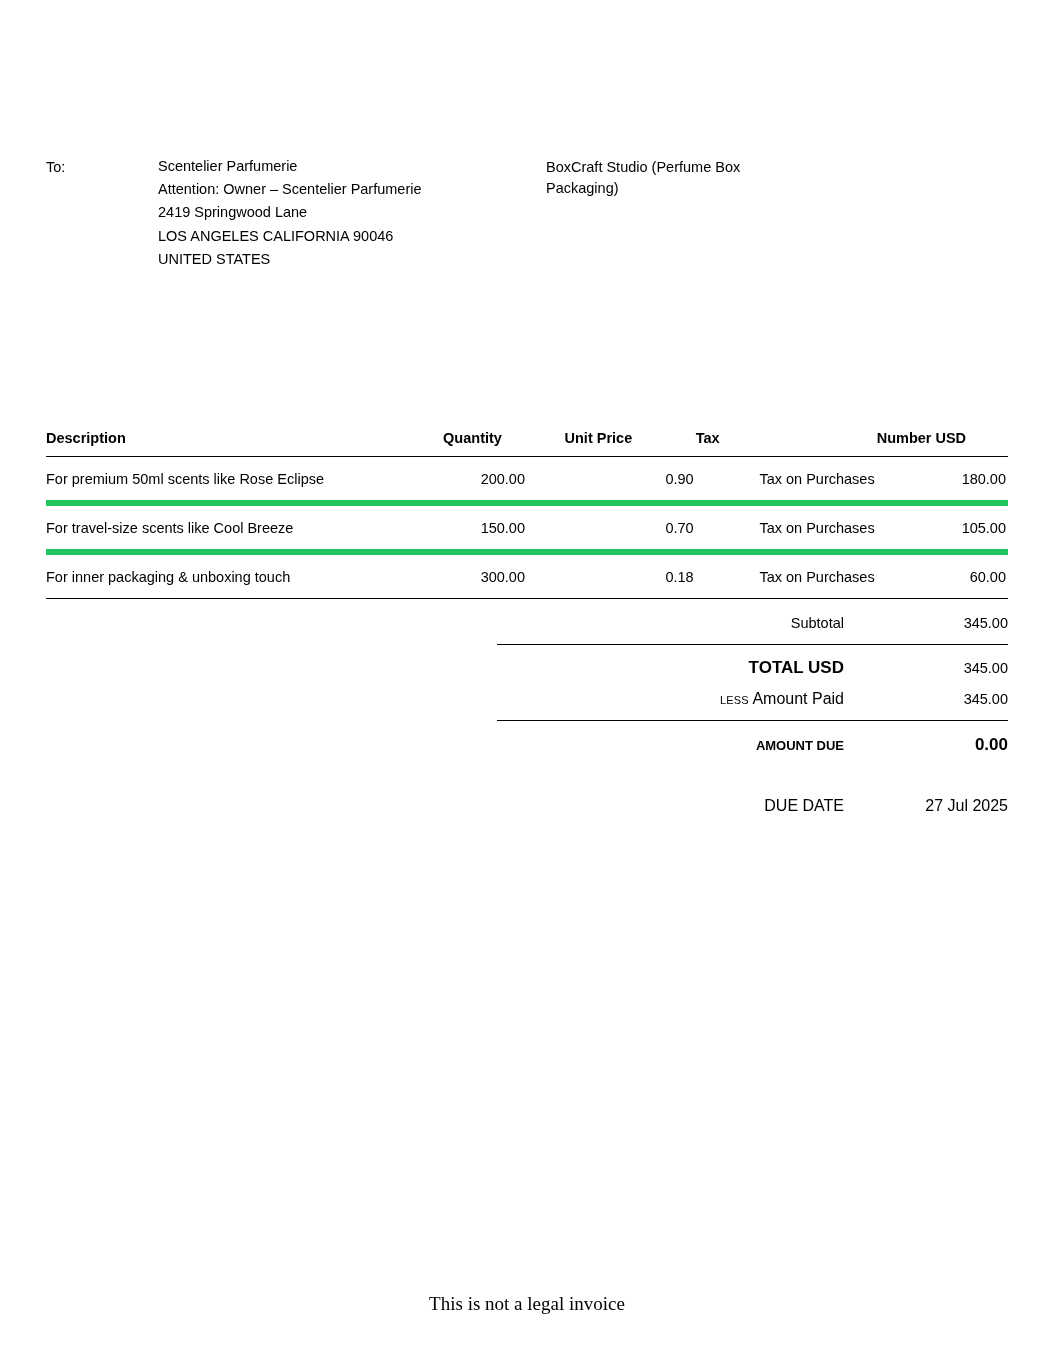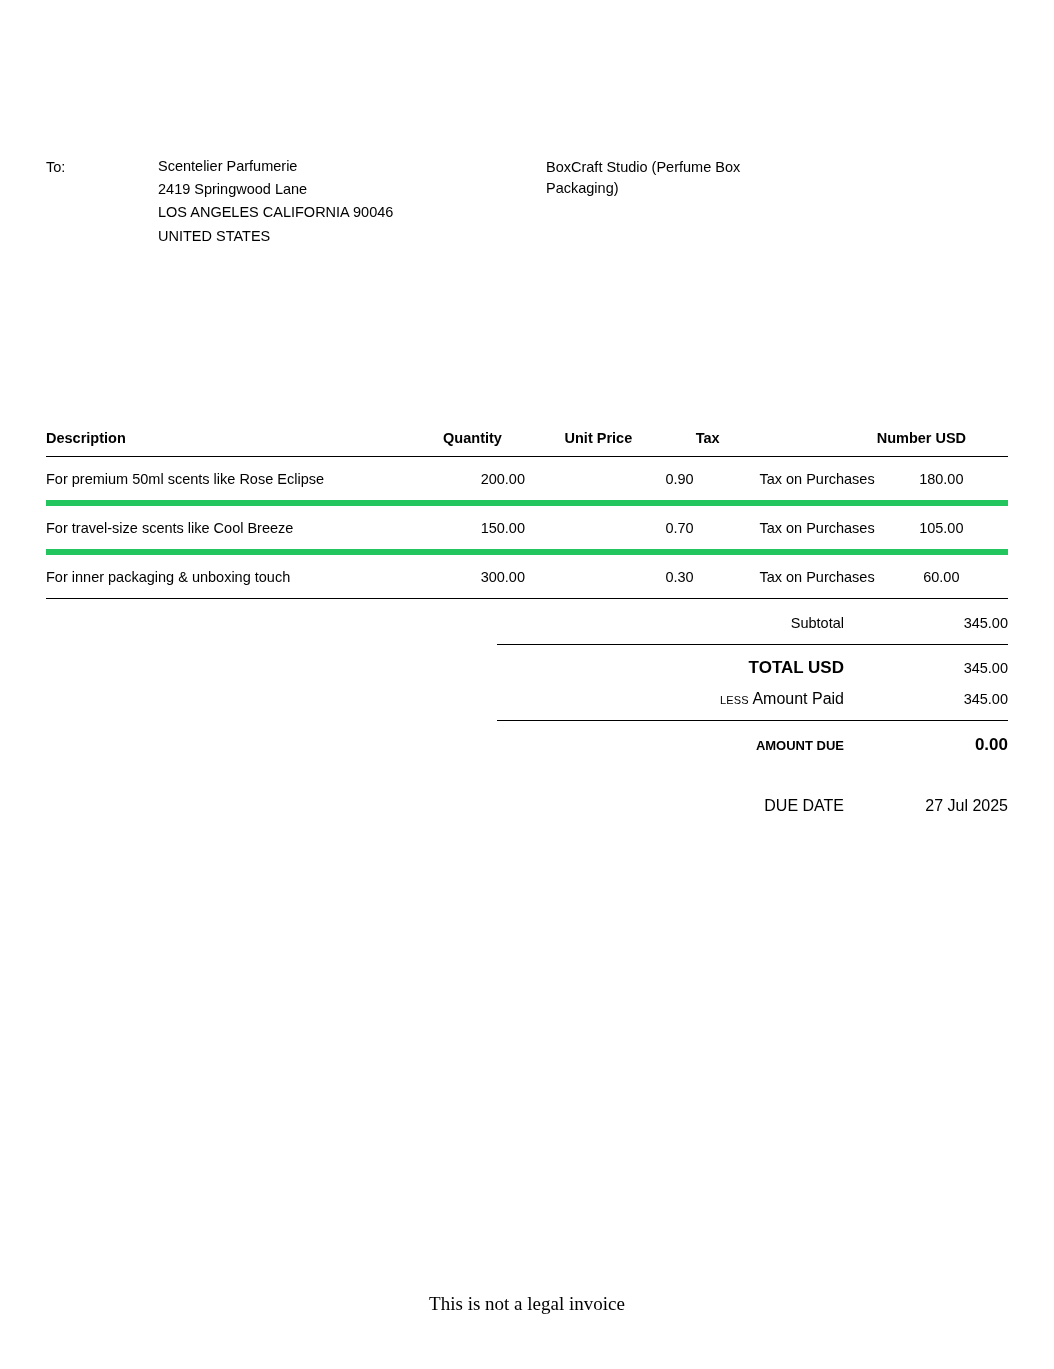--- a/index.html
+++ b/index.html
@@ -97,21 +97,21 @@
     border-bottom: 6px solid #22c55e;
     vertical-align: top;
   }
   .items tbody tr:last-child td {
     border-bottom: 1.4px solid #000;
   }
   .col-desc { width: 400px; }
   .col-qty  { width: 120px; text-align: center; padding-right: 2px !important; }
   .col-unit { width: 130px; text-align: right; padding-right: 2px !important; }
   .col-tax  { width: 180px; text-align: right; padding-right: 2px !important; }
-  .col-amt  { width: 130px; text-align: center; padding-right: 2px !important; }
+  .col-amt  { width: 130px; text-align: right; padding-right: 2px !important; }
 
   
   .totals {
     position: absolute;
     top: 605px;
     left: 497px;
     width: 511px;
     font-size: 14.5px;
     border-collapse: collapse;
   }
@@ -152,20 +152,21 @@
 <body>
 
 <div class="page">
 
   <div class="header">
 
     <div class="to-col">
       <div class="to-label">To:</div>
       <div class="to-lines">
         <div>Scentelier Parfumerie</div>
+        <div>Attention: Owner – Scentelier Parfumerie</div>
         <div>2419 Springwood Lane</div>
         <div>LOS ANGELES CALIFORNIA 90046</div>
         <div>UNITED STATES</div>
       </div>
     </div>
 
 
     <div class="vendor-col">BoxCraft Studio (Perfume Box Packaging)</div>
 
   </div>
@@ -191,21 +192,21 @@
       <tr>
         <td class="col-desc">For travel-size scents like Cool Breeze</td>
         <td class="col-qty">150.00</td>
         <td class="col-unit">0.70</td>
         <td class="col-tax">Tax on Purchases</td>
         <td class="col-amt">105.00</td>
       </tr>
       <tr>
         <td class="col-desc">For inner packaging &amp; unboxing touch</td>
         <td class="col-qty">300.00</td>
-        <td class="col-unit">0.30</td>
+        <td class="col-unit">0.18</td>
         <td class="col-tax">Tax on Purchases</td>
         <td class="col-amt">60.00</td>
       </tr>
     </tbody>
   </table>
 
   <table class="totals">
     <tbody>
         <tr class="row-subtotal">
       <td class="label">Subtotal</td>

